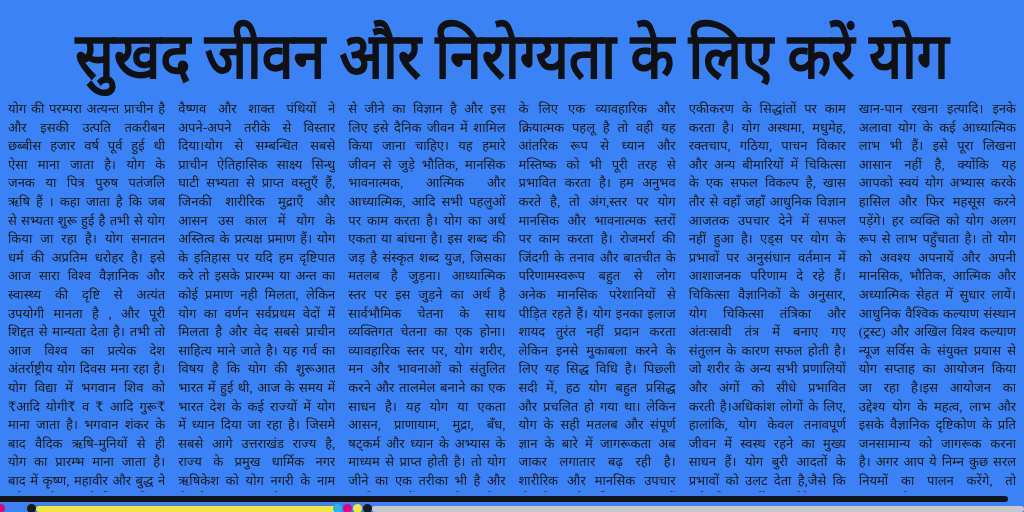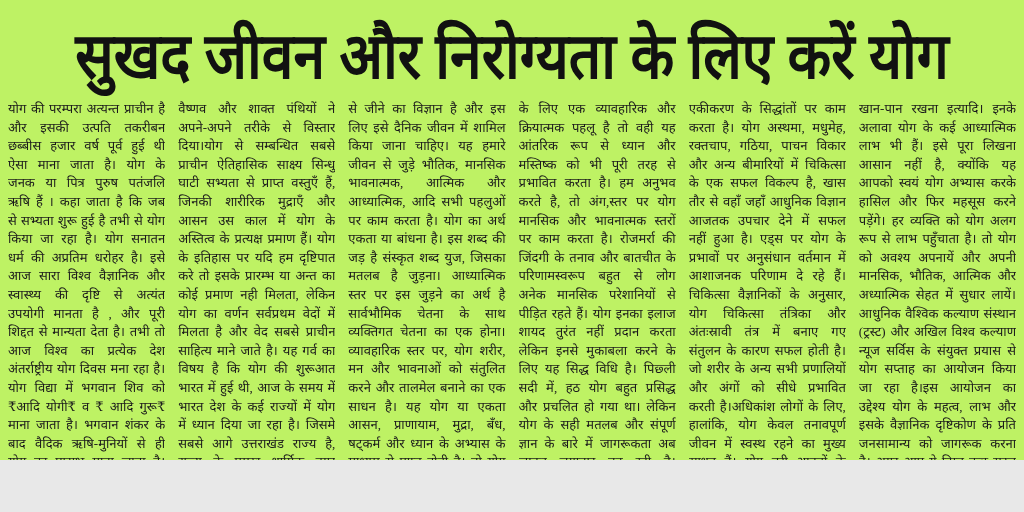--- a/index.html
+++ b/index.html
@@ -1,22 +1,22 @@
 <!DOCTYPE html>
 <html lang="hi"><head>
 <meta charset="utf-8">
 <style>
   * { margin: 0; padding: 0; box-sizing: border-box; }
   html, body { background: #e8e8e8; }
   .page {
     position: relative;
     width: 1024px;
-    height: 460px;
+    height: 512px;
     margin: 0 auto;
-    background: #bef264;
+    background: #3b82f6;
     overflow: hidden;
     font-family: "Liberation Serif", "DejaVu Serif", serif;
     color: #1b1b1b;
   }
   .headline {
     position: absolute;
     top: 2px;
     left: 0;
     width: 100%;
     height: 92px;

